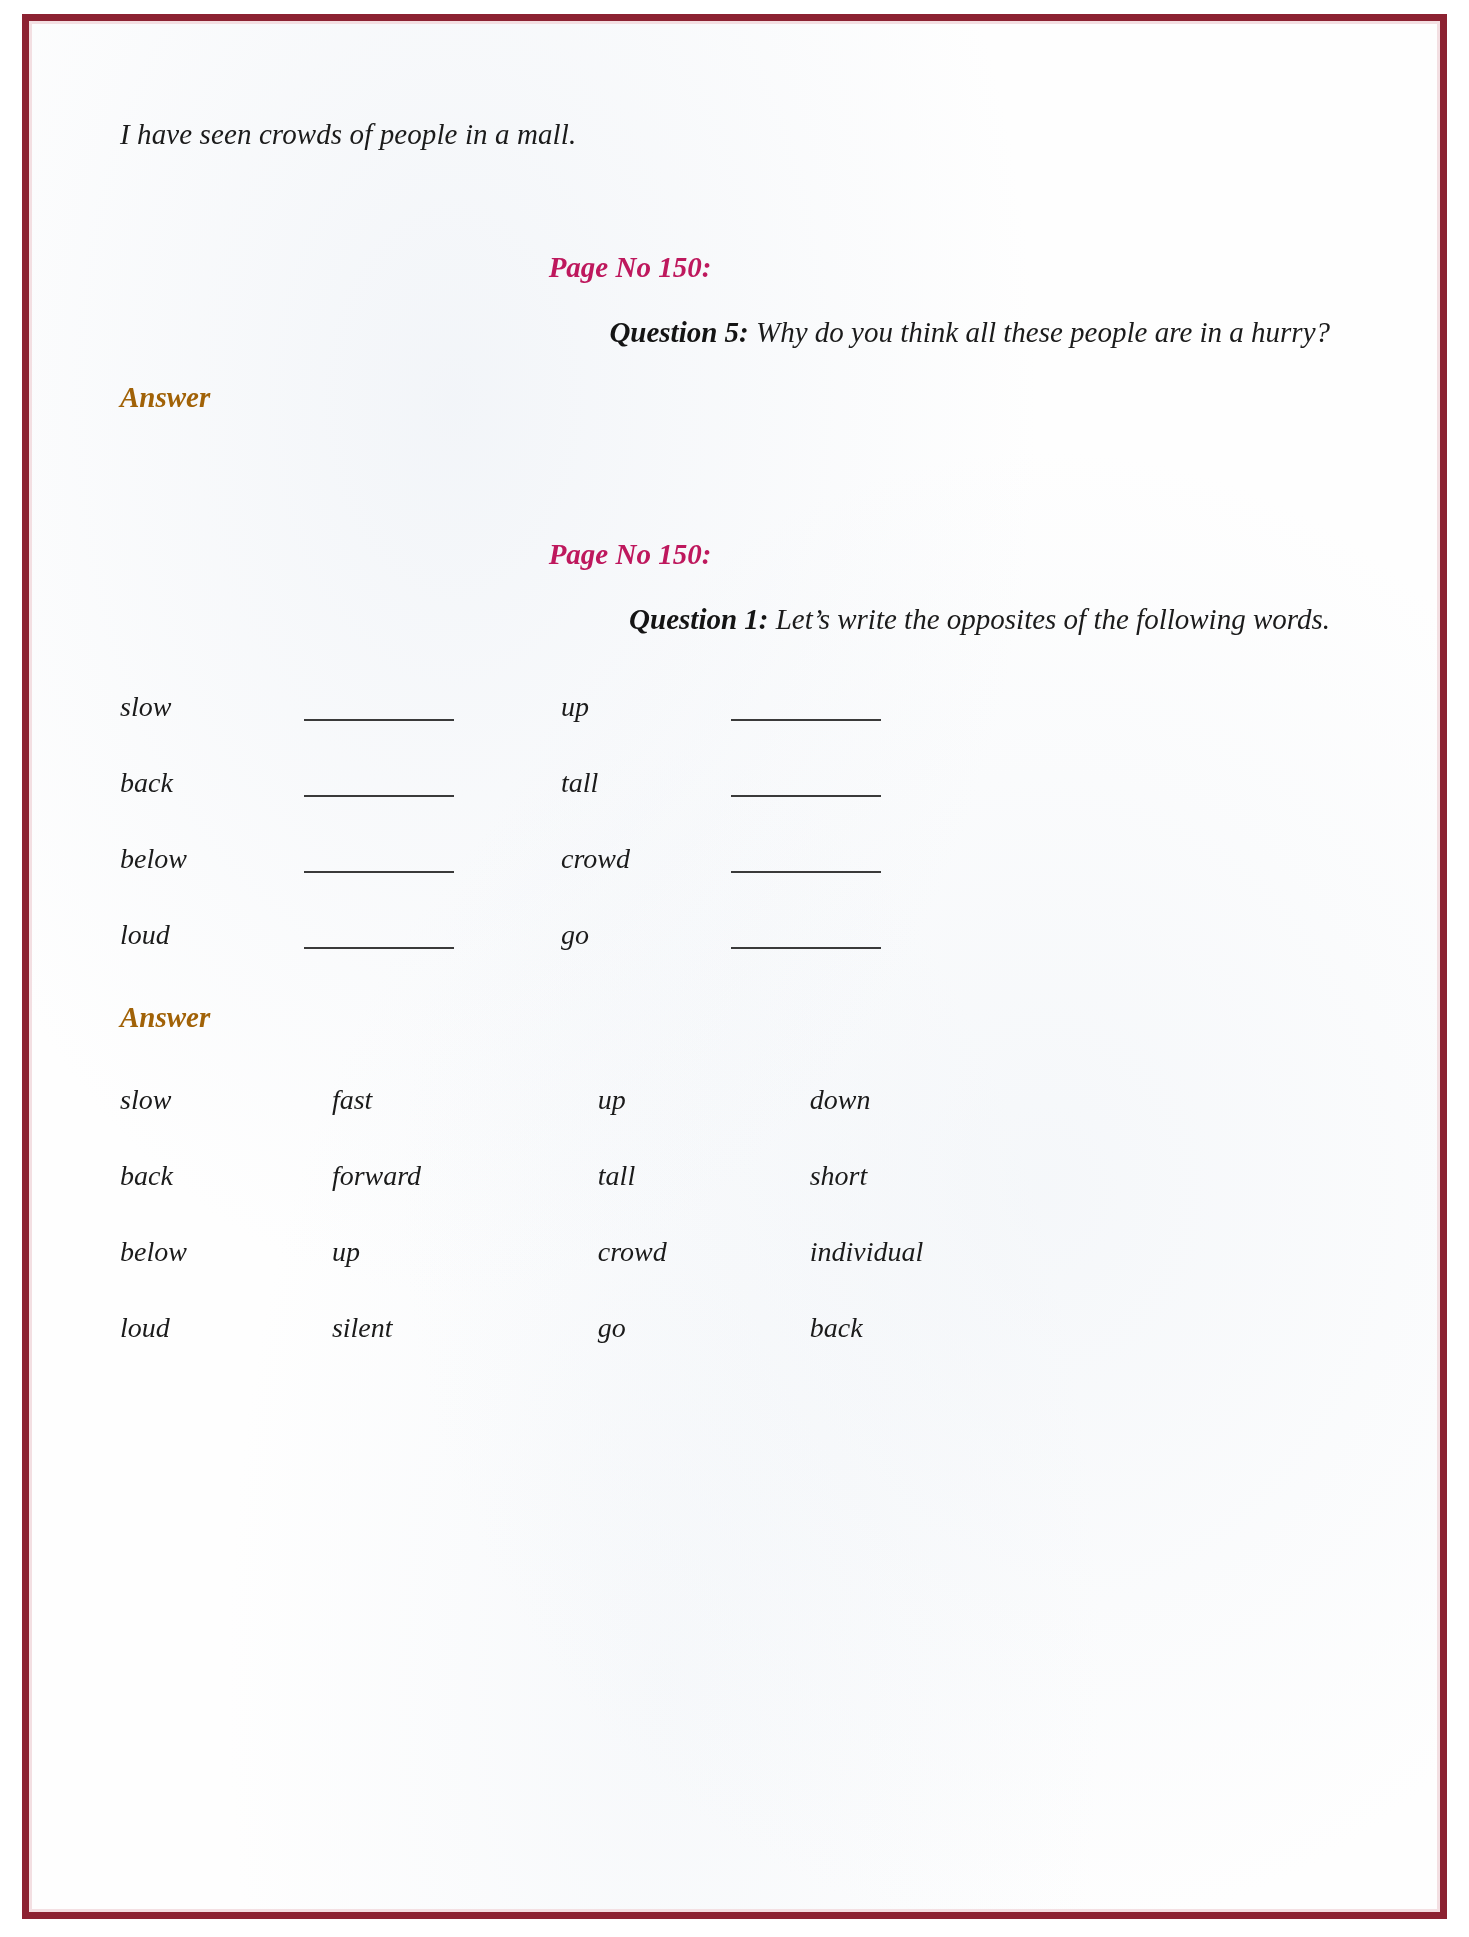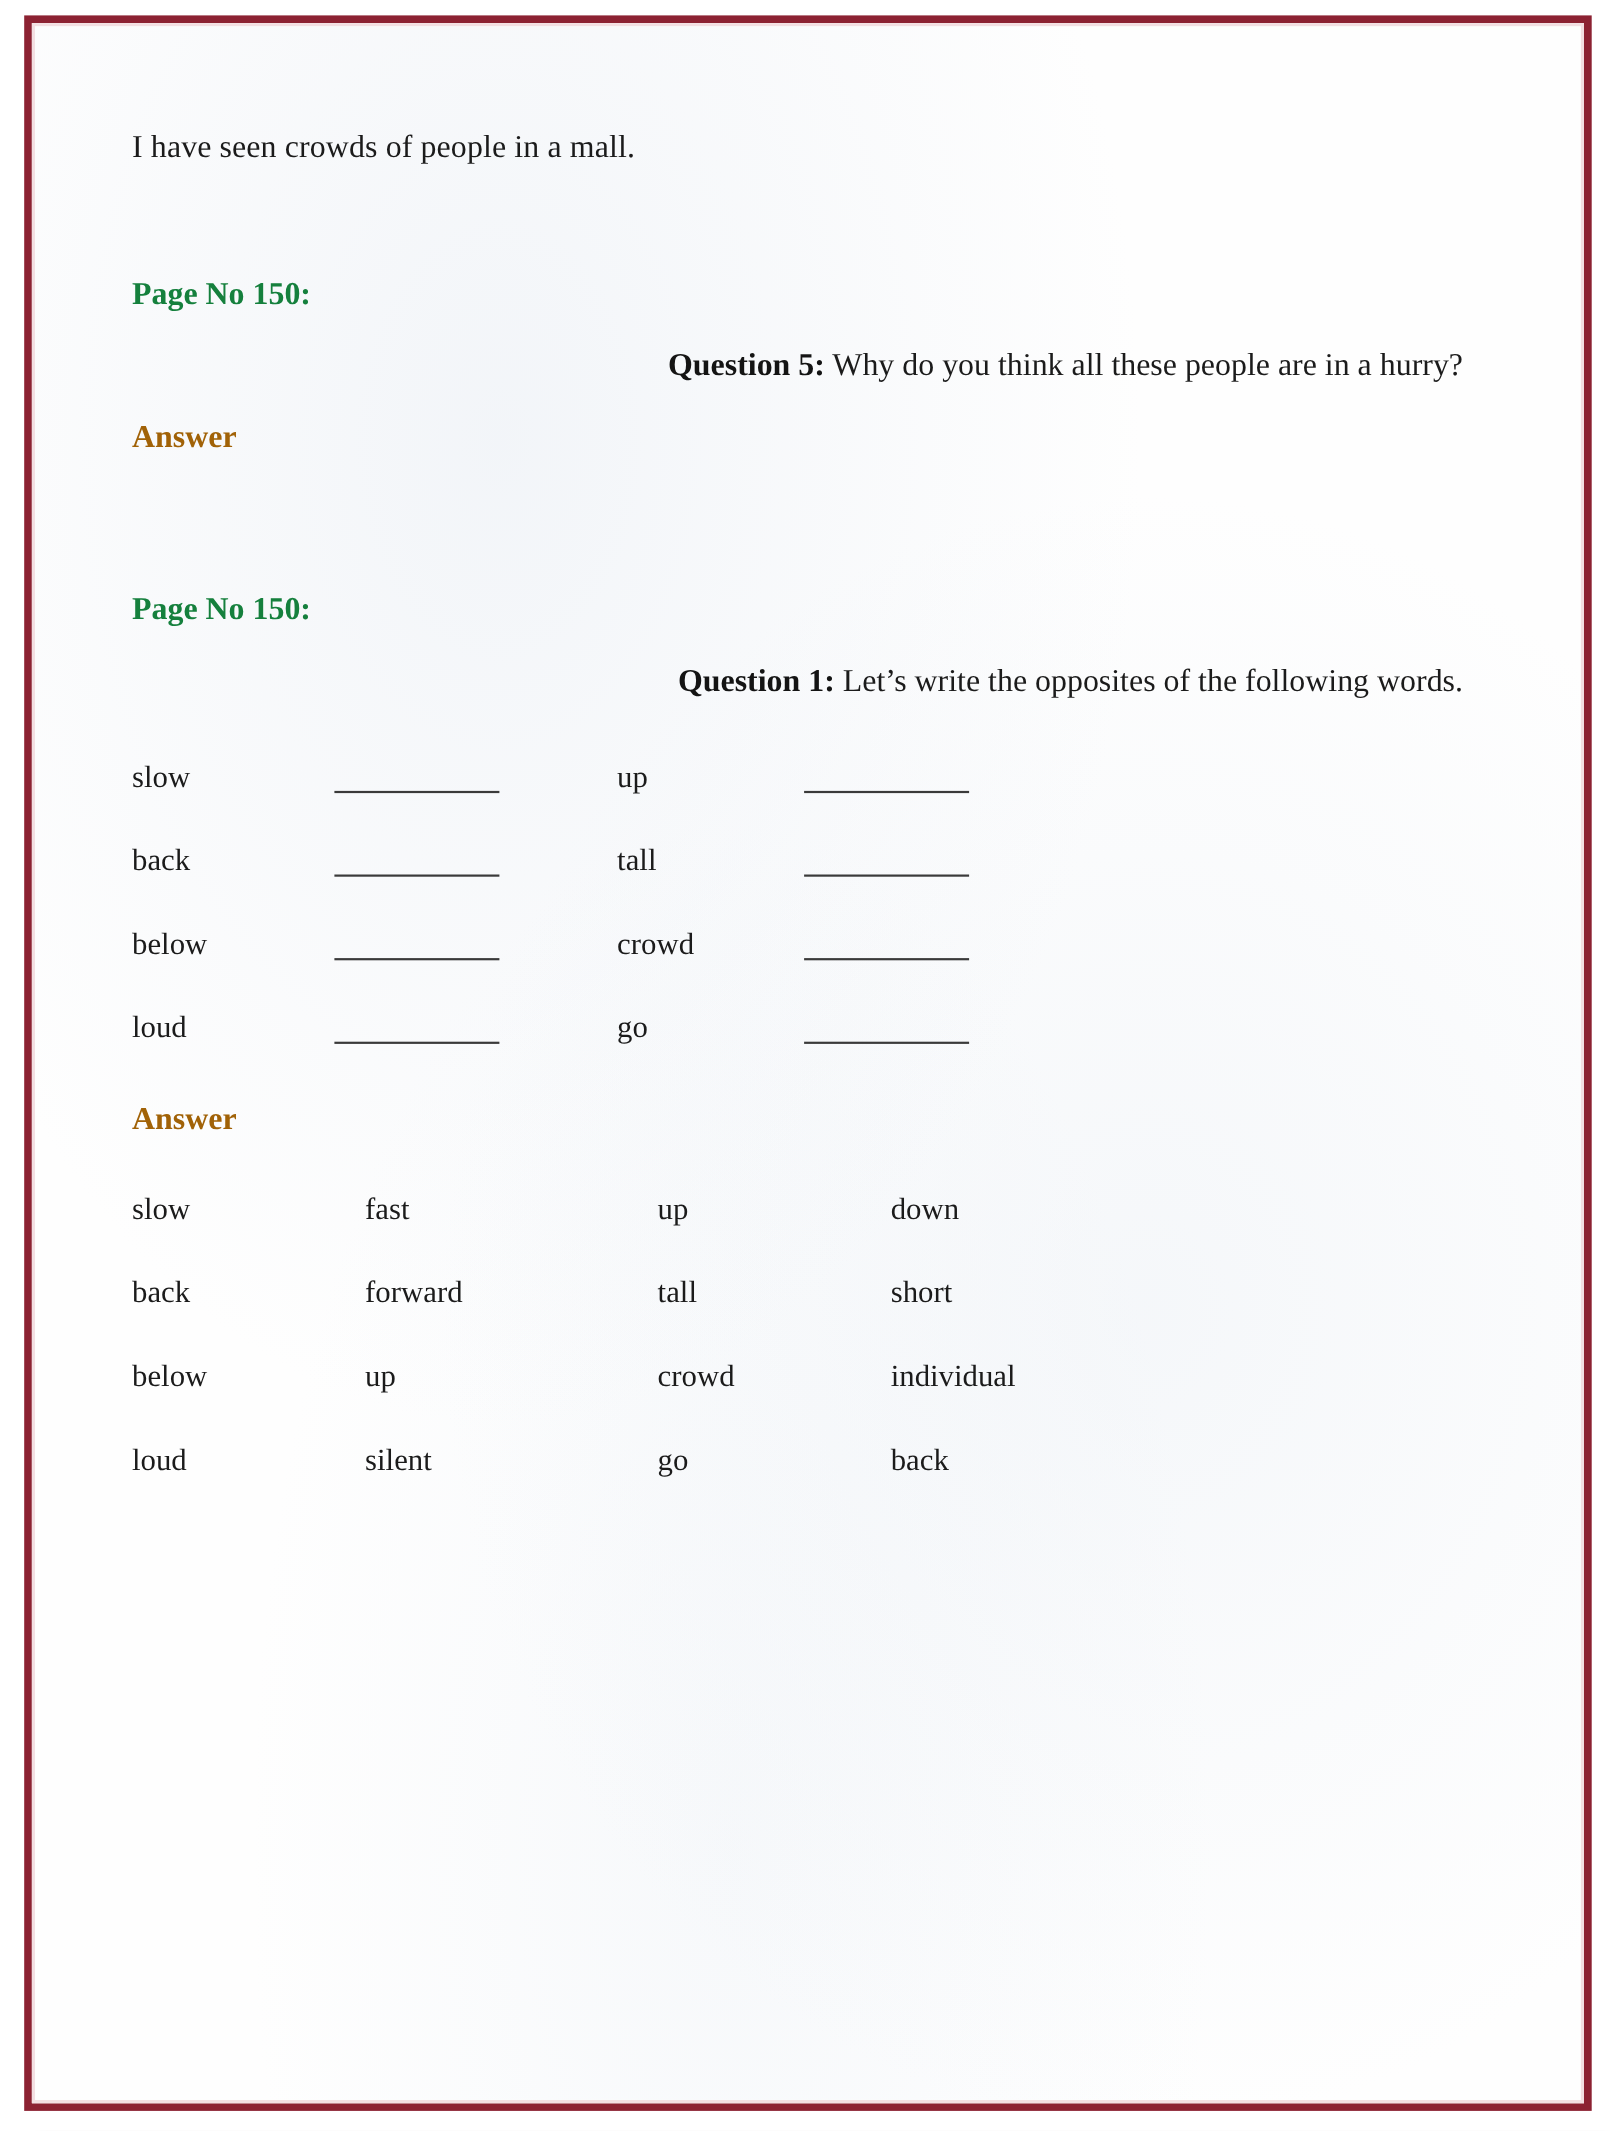--- a/index.html
+++ b/index.html
@@ -57,39 +57,41 @@
     bottom: 0;
     padding: 0;
     background: #fefefe;
   }
 
   .content {
     position: absolute;
     left: 88px;
     top: 90px;
     width: 1210px;
+    font-style: italic;
   }
 
   
   .para {
     font-size: 29px;
     line-height: 1.42;
     color: #1b1b1b;
     margin: 0;
     letter-spacing: 0.1px;
   }
   .para.tight { width: 1180px; }
 
   .gap-sm  { height: 28px; }
   .gap-xl  { height: 96px; }
 
   .page-heading {
+    text-align: center;
     font-size: 29px;
     font-weight: bold;
-    color: #15803d;
+    color: #be185d;
     margin: 0;
     padding-right: 190px;
   }
 
   .qline {
     font-size: 29px;
     line-height: 1.42;
     margin: 0;
     color: #1b1b1b;
     text-align: right;

